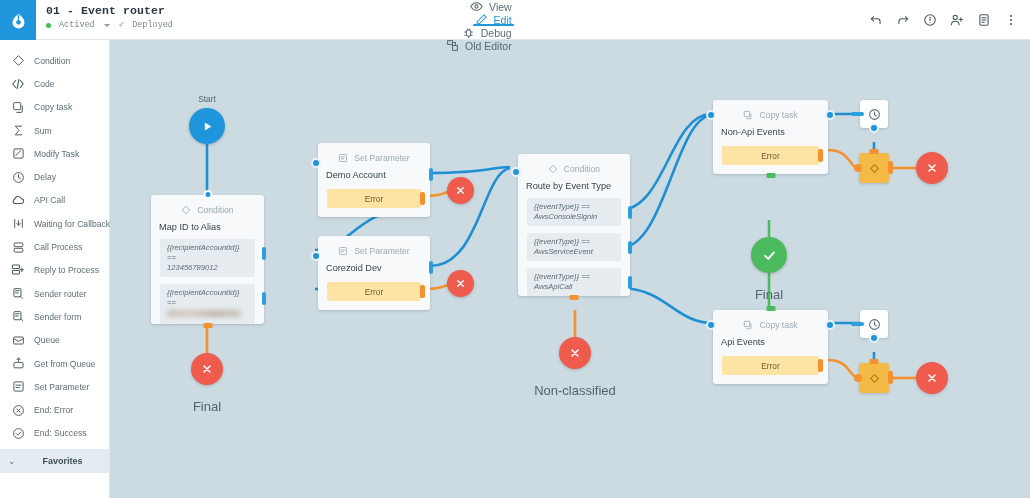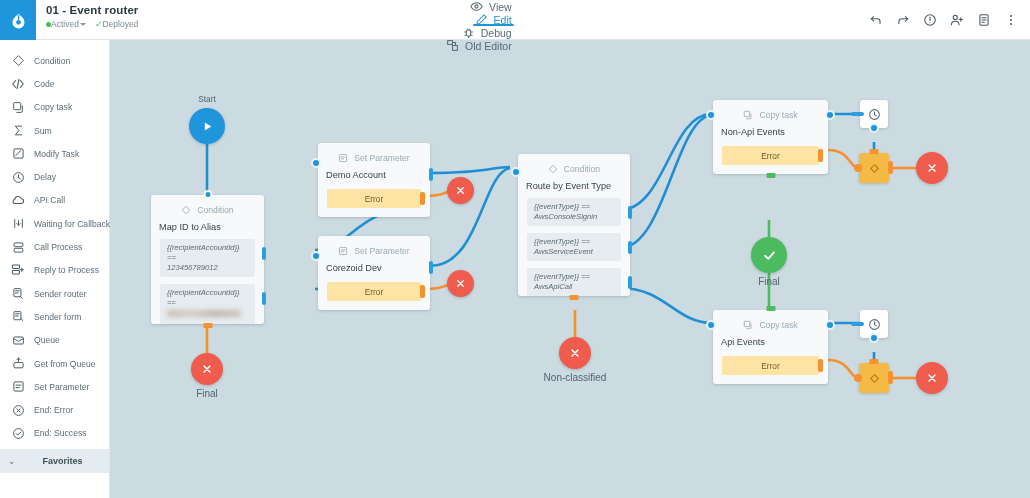--- a/index.html
+++ b/index.html
@@ -15,24 +15,24 @@
   .header {
     position: absolute; left: 0; top: 0; width: 1030px; height: 40px;
     background: #ffffff; border-bottom: 1px solid #e3e6e8;
     display: flex; align-items: stretch; z-index: 20;
   }
   .logo-box {
     width: 36px; height: 40px; background: #1f95db;
     display: flex; align-items: center; justify-content: center; flex: none;
   }
   .logo-glyph { width: 15px; height: 17px; display:block; }
-  .title-wrap { padding: 4px 0 0 10px; flex: none; width: 300px; }
+  .title-wrap { padding: 4px 0 0 10px; flex: none; width: 300px; font-family: Liberation Mono, monospace; }
   .app-title { font-size: 11.5px; font-weight: bold; color: #2b3a42; letter-spacing: .1px; }
   .status-row { display: flex; align-items: center; gap: 9px; margin-top: 3px; }
-  .status-item { display: flex; align-items: center; gap: 0; font-size: 8.5px; color: #7a8a93; }
+  .status-item { display: flex; align-items: center; gap: 8px; font-size: 8.5px; color: #7a8a93; }
   .dot-green { width: 5px; height: 5px; border-radius: 50%; background: #41c057; display:block; }
   .caret-dn {
     width: 0; height: 0; border-left: 3px solid transparent; border-right: 3px solid transparent;
     border-top: 3.5px solid #8b9aa2; display: block; margin-left: 1px;
   }
   .check-green { color: #41c057; font-size: 9px; line-height: 1; }
 
   .tabs { display: flex; align-items: flex-end; gap: 0; margin-left: 94px; flex-direction: column; }
   .tab {
     display: flex; align-items: center; gap: 6px; padding: 0 16px;
@@ -109,21 +109,21 @@
     margin-top: 2px;
   }
 
   
   .circ {
     border-radius: 50%; display: flex; align-items: center; justify-content: center;
     box-shadow: 0 1px 3px rgba(40,60,70,.25);
   }
   .circ-lbl {
     position: absolute; left: 50%; transform: translateX(-50%);
-    font-size: 10px; color: #54646e; white-space: nowrap; top: 100%; margin-top: 3px;
+    font-size: 13px; color: #54646e; white-space: nowrap; top: 100%; margin-top: 14px;
   }
   .start-circ { width: 36px; height: 36px; background: #1f95db; }
   .red-circ { width: 32px; height: 32px; background: #ef5b4c; }
   .red-circ-sm { width: 27px; height: 27px; background: #ef5b4c; }
   .green-circ { width: 36px; height: 36px; background: #4cbb60; }
   .start-lbl-top {
     position: absolute; left: 50%; transform: translateX(-50%);
     bottom: 100%; margin-bottom: 4px;
     font-size: 8.4px; color: #54646e; white-space: nowrap;
   }

